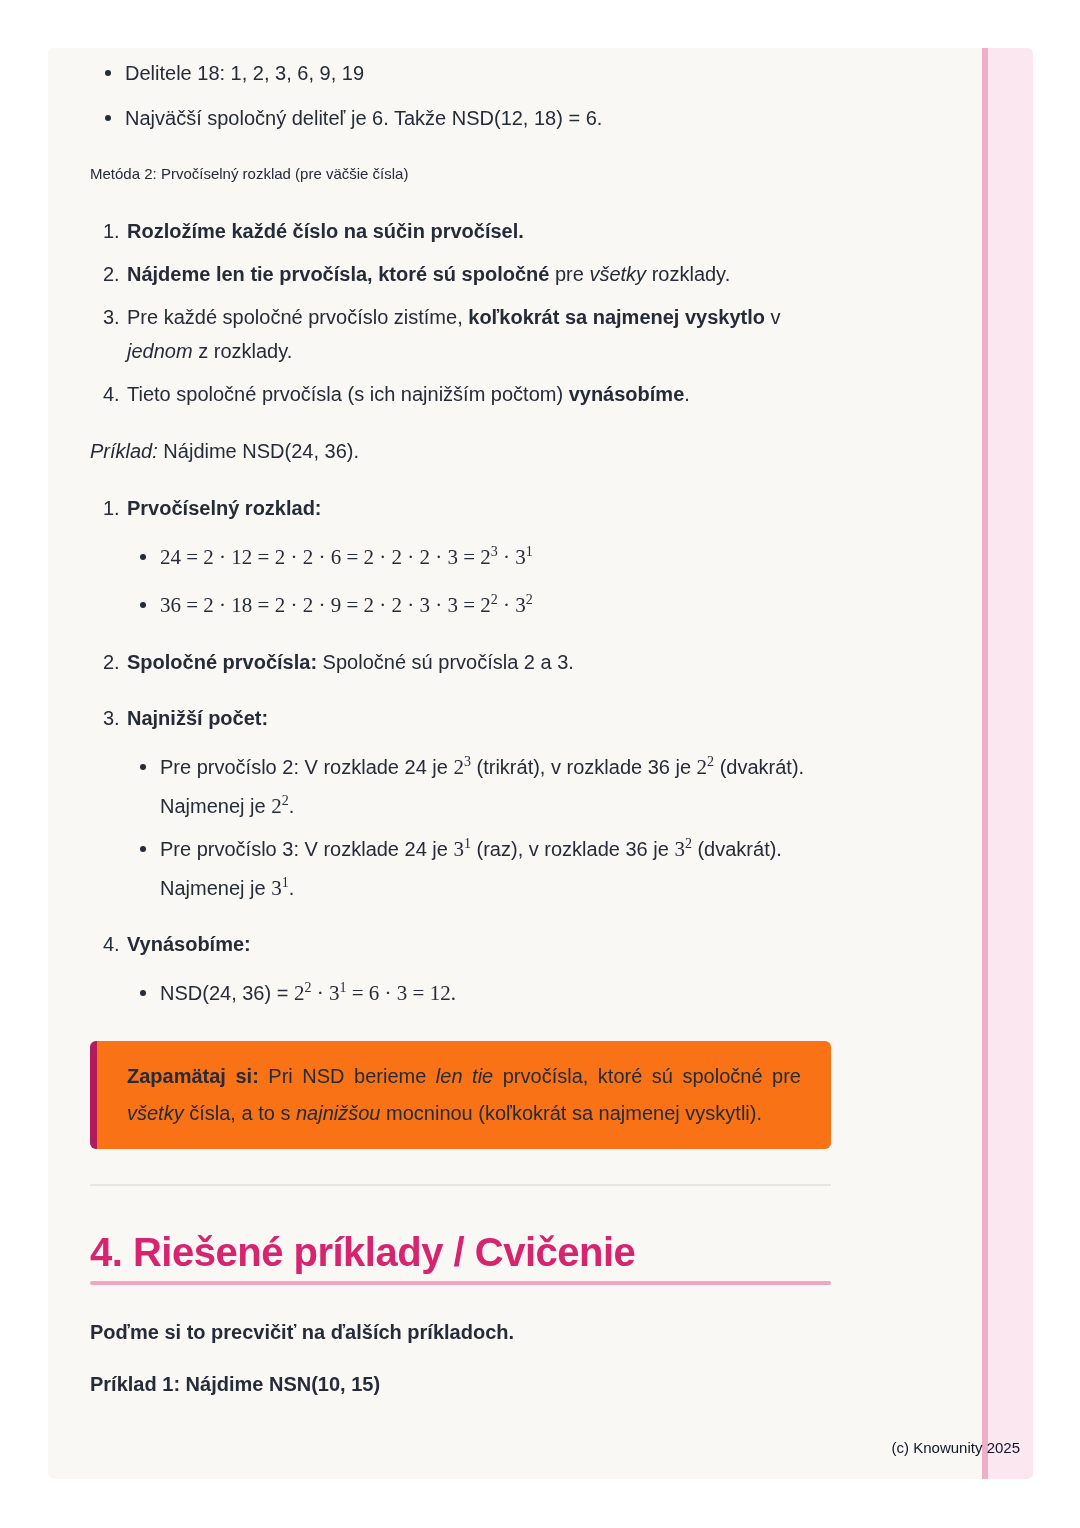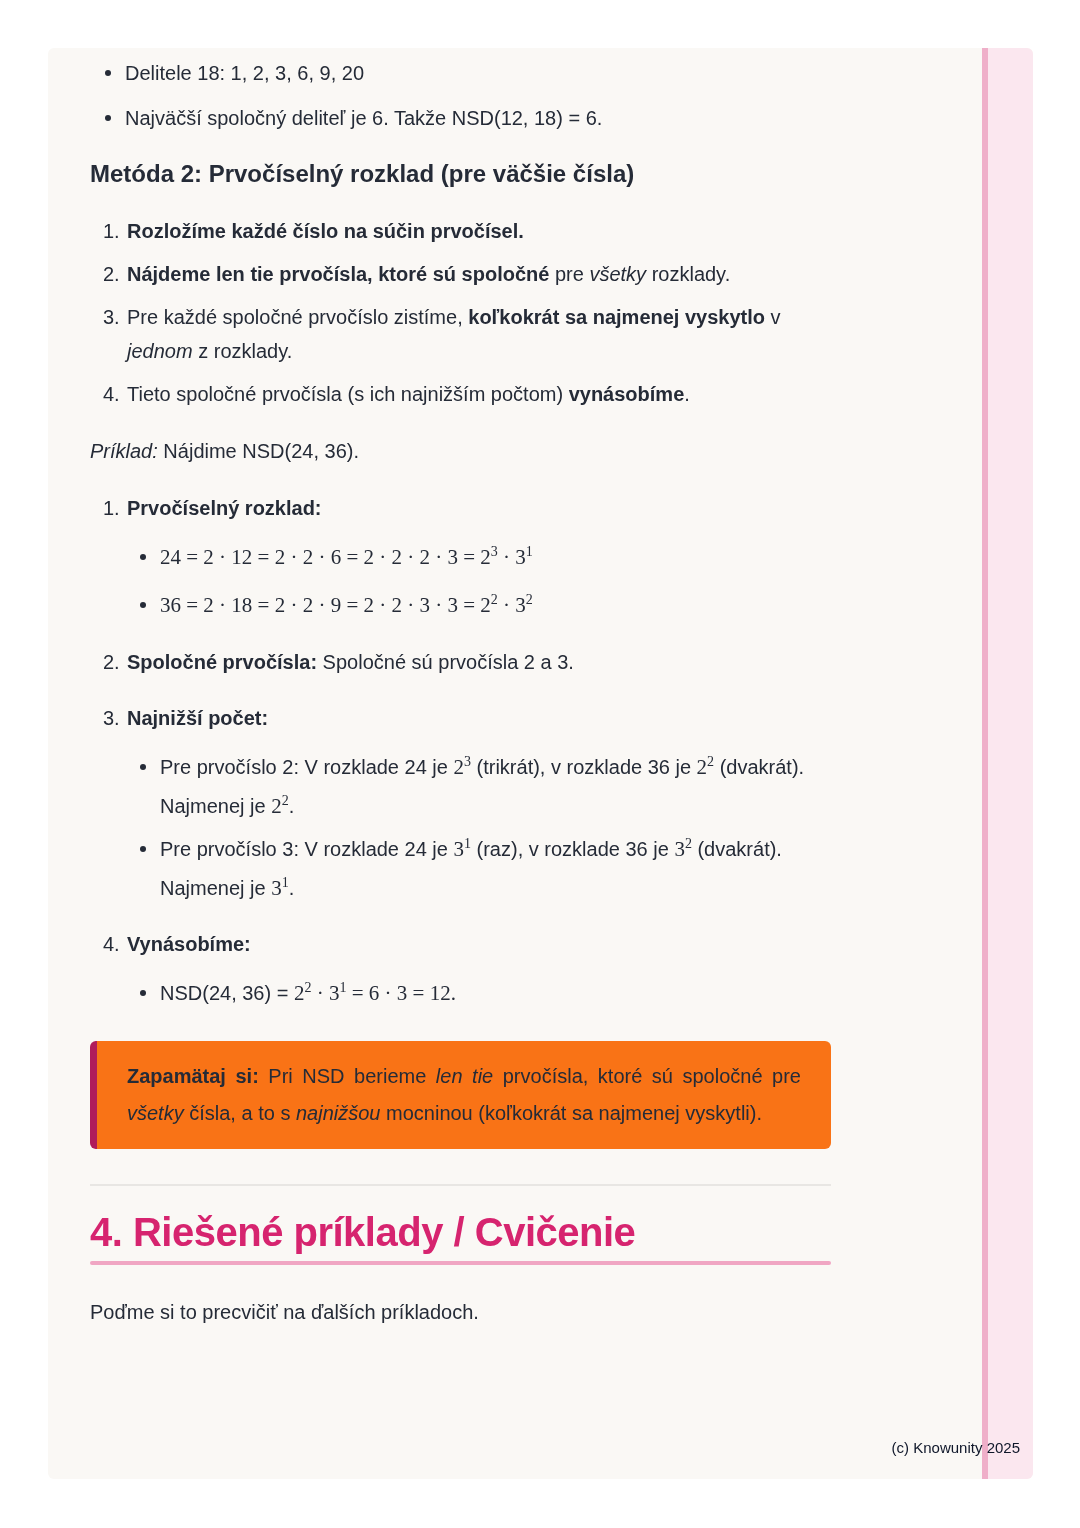--- a/index.html
+++ b/index.html
@@ -28,60 +28,60 @@
   .ul-sub .li{line-height:36px;margin-top:9px;}
   .ul-sub .dot{margin-top:15px;}
   .ul-sub .li + .li{margin-top:4px;}
 
   .oli{display:flex;}
   .num{flex:0 0 37px;padding-left:13px;box-sizing:border-box;}
   .oli .txt{flex:1;}
   .oli + .oli{margin-top:9px;}
 
   
-  .metoda{margin:22px 0 0 0;font-size:24px;line-height:34px;font-weight:700;}
+  .metoda{margin:22px 0 0 0;font-size:15px;line-height:34px;font-weight:400;}
   .p-toto{margin:25px 0 0 0;}
   .ol-steps{margin-top:23px;}
   .p-priklad{margin:23px 0 0 0;}
   .ol-sol1{margin-top:23px;}
   .ul-math{margin-top:15px;}
   .ul-math .li + .li{margin-top:11px;}
   .ol-sol2{margin-top:20px;}
   .ol-sol3{margin-top:22px;}
   .ul-sub{margin-top:14px;}
   .ol-sol4{margin-top:18px;}
   .ul-nsd{margin-top:15px;}
 
   .callout{margin-top:28px;width:741px;box-sizing:border-box;background:#f97316;
            border-left:7px solid #B01C5B;border-radius:6px;padding:17px 30px;}
   .callout .txt{display:block;text-align:justify;line-height:37px;}
 
   .divider{margin-top:35px;width:741px;height:2px;background:#E8E6E3;}
-  .h1{margin:22px 0 0 0;font-size:40px;line-height:48px;font-weight:700;
+  .h1{margin:42px 0 0 0;font-size:40px;line-height:48px;font-weight:700;
       letter-spacing:-0.5px;color:#D6246F;}
   .underline{margin-top:5px;width:741px;height:4px;border-radius:2px;background:#F0A6C3;}
-  .p-podme{margin:30px 0 16px 0;}
+  .p-podme{margin:30px 0 16px 0;font-weight:bold;}
   .p-ex1{margin:18px 0 0 0;font-weight:700;}
 
   .footer{position:absolute;top:1438px;right:60px;font-size:15px;line-height:20px;
           color:#0f172a;z-index:5;}
 </style>
 </head>
 <body>
 
 <div class="canvas">
   <div class="sheet">
     <div class="strip"></div>
 
     <div class="content">
 
       <div class="ul-top">
         <div class="li">
           <span class="dot"></span>
-          <span class="txt"><span>Delitele 18: 1, 2, 3, 6, 9, 20</span></span>
+          <span class="txt"><span>Delitele 18: 1, 2, 3, 6, 9, 19</span></span>
         </div>
         <div class="li">
           <span class="dot"></span>
           <span class="txt"><span>Najväčší spoločný deliteľ je 6. Takže NSD(12, 18) = 6.</span></span>
         </div>
       </div>
 
       <h3 class="metoda">Metóda 2: Prvočíselný rozklad (pre väčšie čísla)</h3>
 
 
@@ -167,18 +167,19 @@
         <span class="txt"><span class="r-b">Zapamätaj si:</span><span> Pri NSD berieme </span><span class="r-i">len tie</span><span> prvočísla, ktoré sú spoločné pre </span><span class="r-i">všetky</span><span> čísla, a to s </span><span class="r-i">najnižšou</span><span> mocninou (koľkokrát sa najmenej vyskytli).</span></span>
       </div>
 
       <div class="divider"></div>
 
       <h1 class="h1">4. Riešené príklady / Cvičenie</h1>
       <div class="underline"></div>
 
       <p class="p-podme">Poďme si to precvičiť na ďalších príkladoch.</p>
 
+      <p class="p-ex1">Príklad 1: Nájdime NSN(10, 15)</p>
 
     </div>
   </div>
 
   <div class="footer">(c) Knowunity 2025</div>
 </div>
 
 </body></html>

